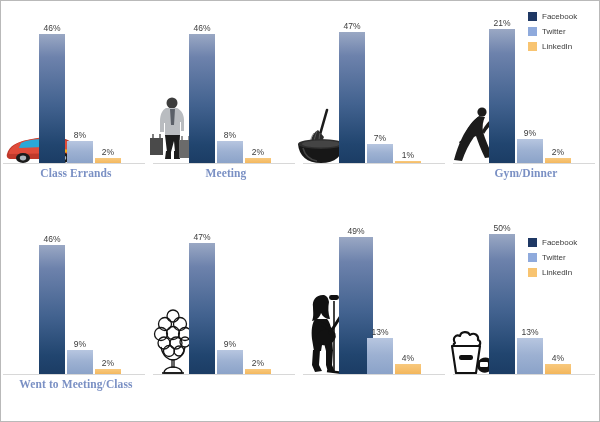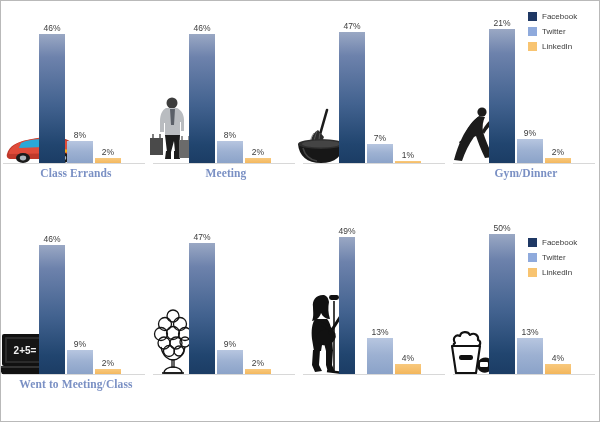--- a/index.html
+++ b/index.html
@@ -250,30 +250,20 @@
           <div class="bar li" style="height: 5.63636px; width: 26px; left: 94px;">
             <span class="bar-label">2%</span>
           </div>
         </div>
         <div class="baseline"></div>
       </div>
       <div class="cat-label">Gym/Dinner</div>
     </div>
     <div class="panel" style="left: 0px; top: 211px;">
       <div class="plot">
-        <div class="icon" style="left: -2px; bottom: 0px;">
-    <svg viewBox="0 0 52 42" width="52" height="42">
-      <rect x="3" y="1" width="46" height="32" rx="2" fill="#111"></rect>
-      <rect x="6" y="4" width="40" height="26" rx="1" fill="#2b2b2b"></rect>
-      <rect x="8" y="6" width="36" height="22" fill="#151515"></rect>
-      <path d="M0 34 L52 34 L49 41 L3 41 Z" fill="#111"></path>
-      <rect x="2" y="33" width="48" height="2" fill="#333"></rect>
-      <text x="26" y="21" font-family="'Liberation Sans',sans-serif" font-size="10" font-weight="bold" fill="#f2f2f2" text-anchor="middle">2+5=</text>
-    </svg>
-        </div>
         <div class="bars">
           <div class="bar fb" style="height: 129.636px; width: 26px; left: 38px;">
             <span class="bar-label">46%</span>
           </div>
           <div class="bar tw" style="height: 25.3636px; width: 26px; left: 66px;">
             <span class="bar-label">9%</span>
           </div>
           <div class="bar li" style="height: 5.63636px; width: 26px; left: 94px;">
             <span class="bar-label">2%</span>
           </div>
@@ -330,21 +320,21 @@
       <ellipse cx="27" cy="44" rx="10" ry="8" transform="rotate(-20 27 44)" fill="#111"></ellipse>
       <path d="M31 40 L45 18" stroke="#111" stroke-width="3" stroke-linecap="round"></path>
       <path d="M44 15 L48 11" stroke="#111" stroke-width="4" stroke-linecap="round"></path>
       <path d="M21 30 L33 37" stroke="#111" stroke-width="3.4" stroke-linecap="round"></path>
       <path d="M35 8 L35 78" stroke="#111" stroke-width="1.6"></path>
       <rect x="30" y="2" width="10" height="5" rx="2.4" fill="#111"></rect>
       <path d="M28 78 L44 80" stroke="#111" stroke-width="2.4"></path>
     </svg>
         </div>
         <div class="bars">
-          <div class="bar fb" style="height: 138.091px; width: 16px; left: 38px;">
+          <div class="bar fb" style="height: 138.091px; width: 34px; left: 38px;">
             <span class="bar-label">49%</span>
           </div>
           <div class="bar tw" style="height: 36.6364px; width: 26px; left: 66px;">
             <span class="bar-label">13%</span>
           </div>
           <div class="bar li" style="height: 11.2727px; width: 26px; left: 94px;">
             <span class="bar-label">4%</span>
           </div>
         </div>
         <div class="baseline"></div>

